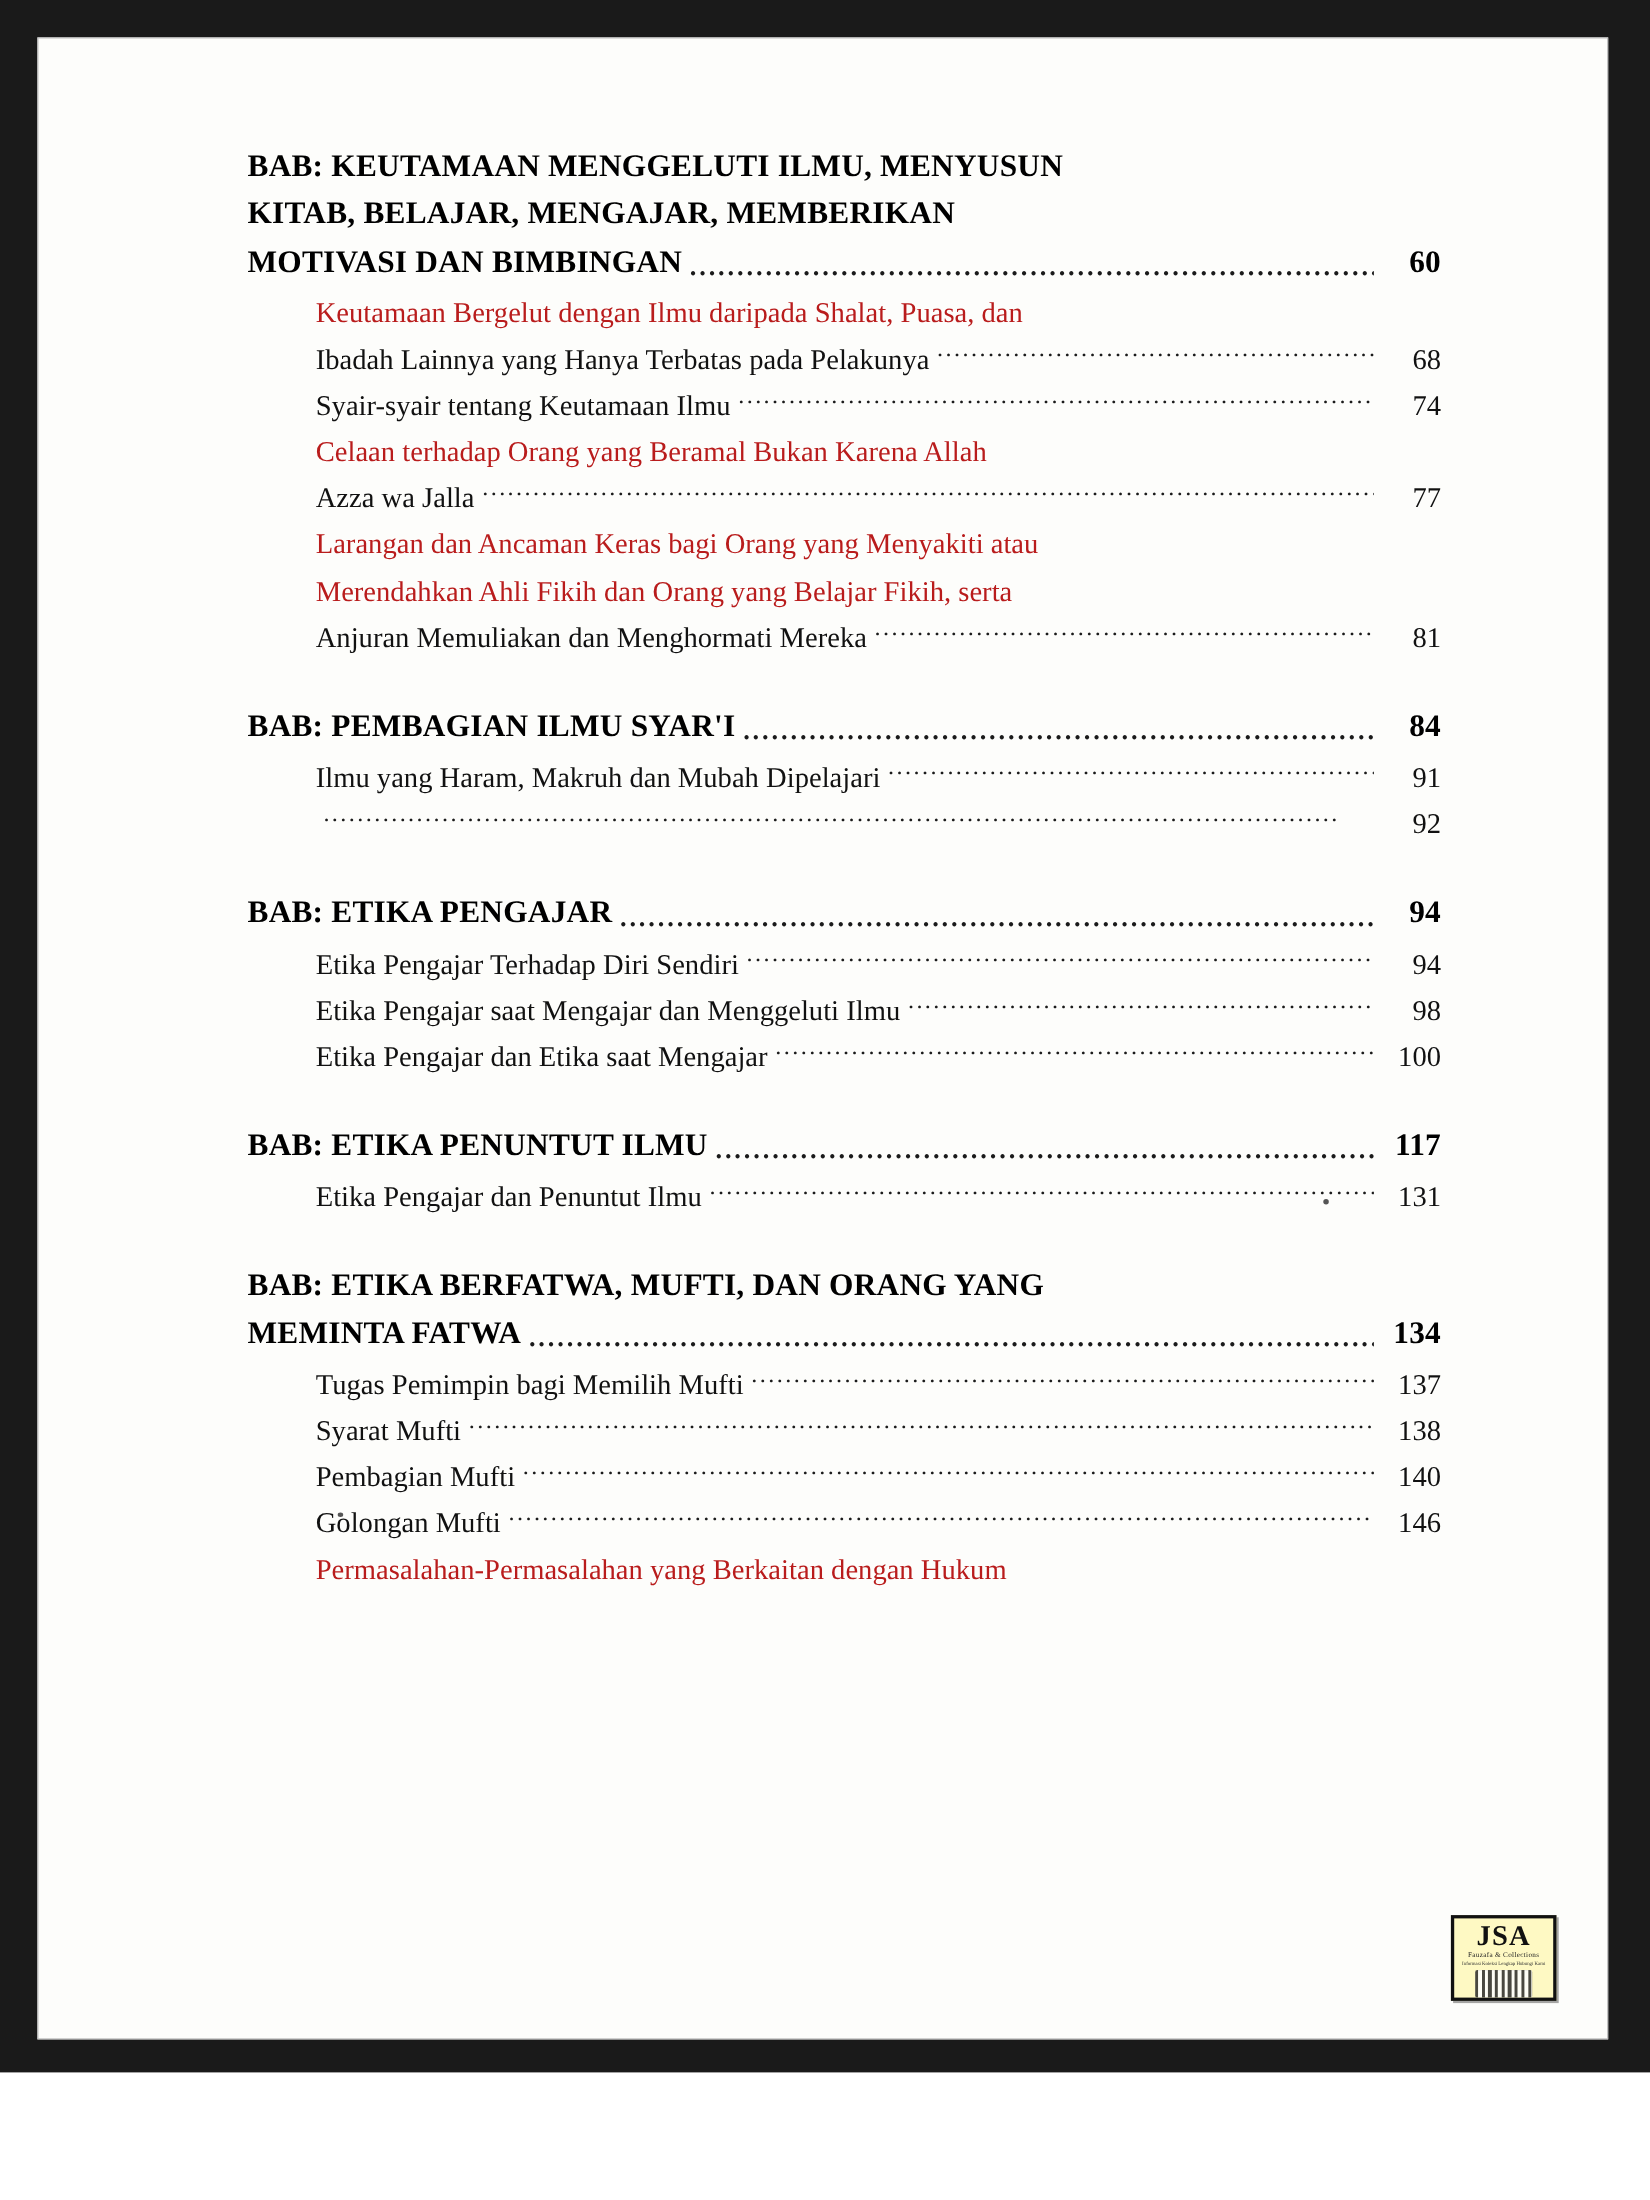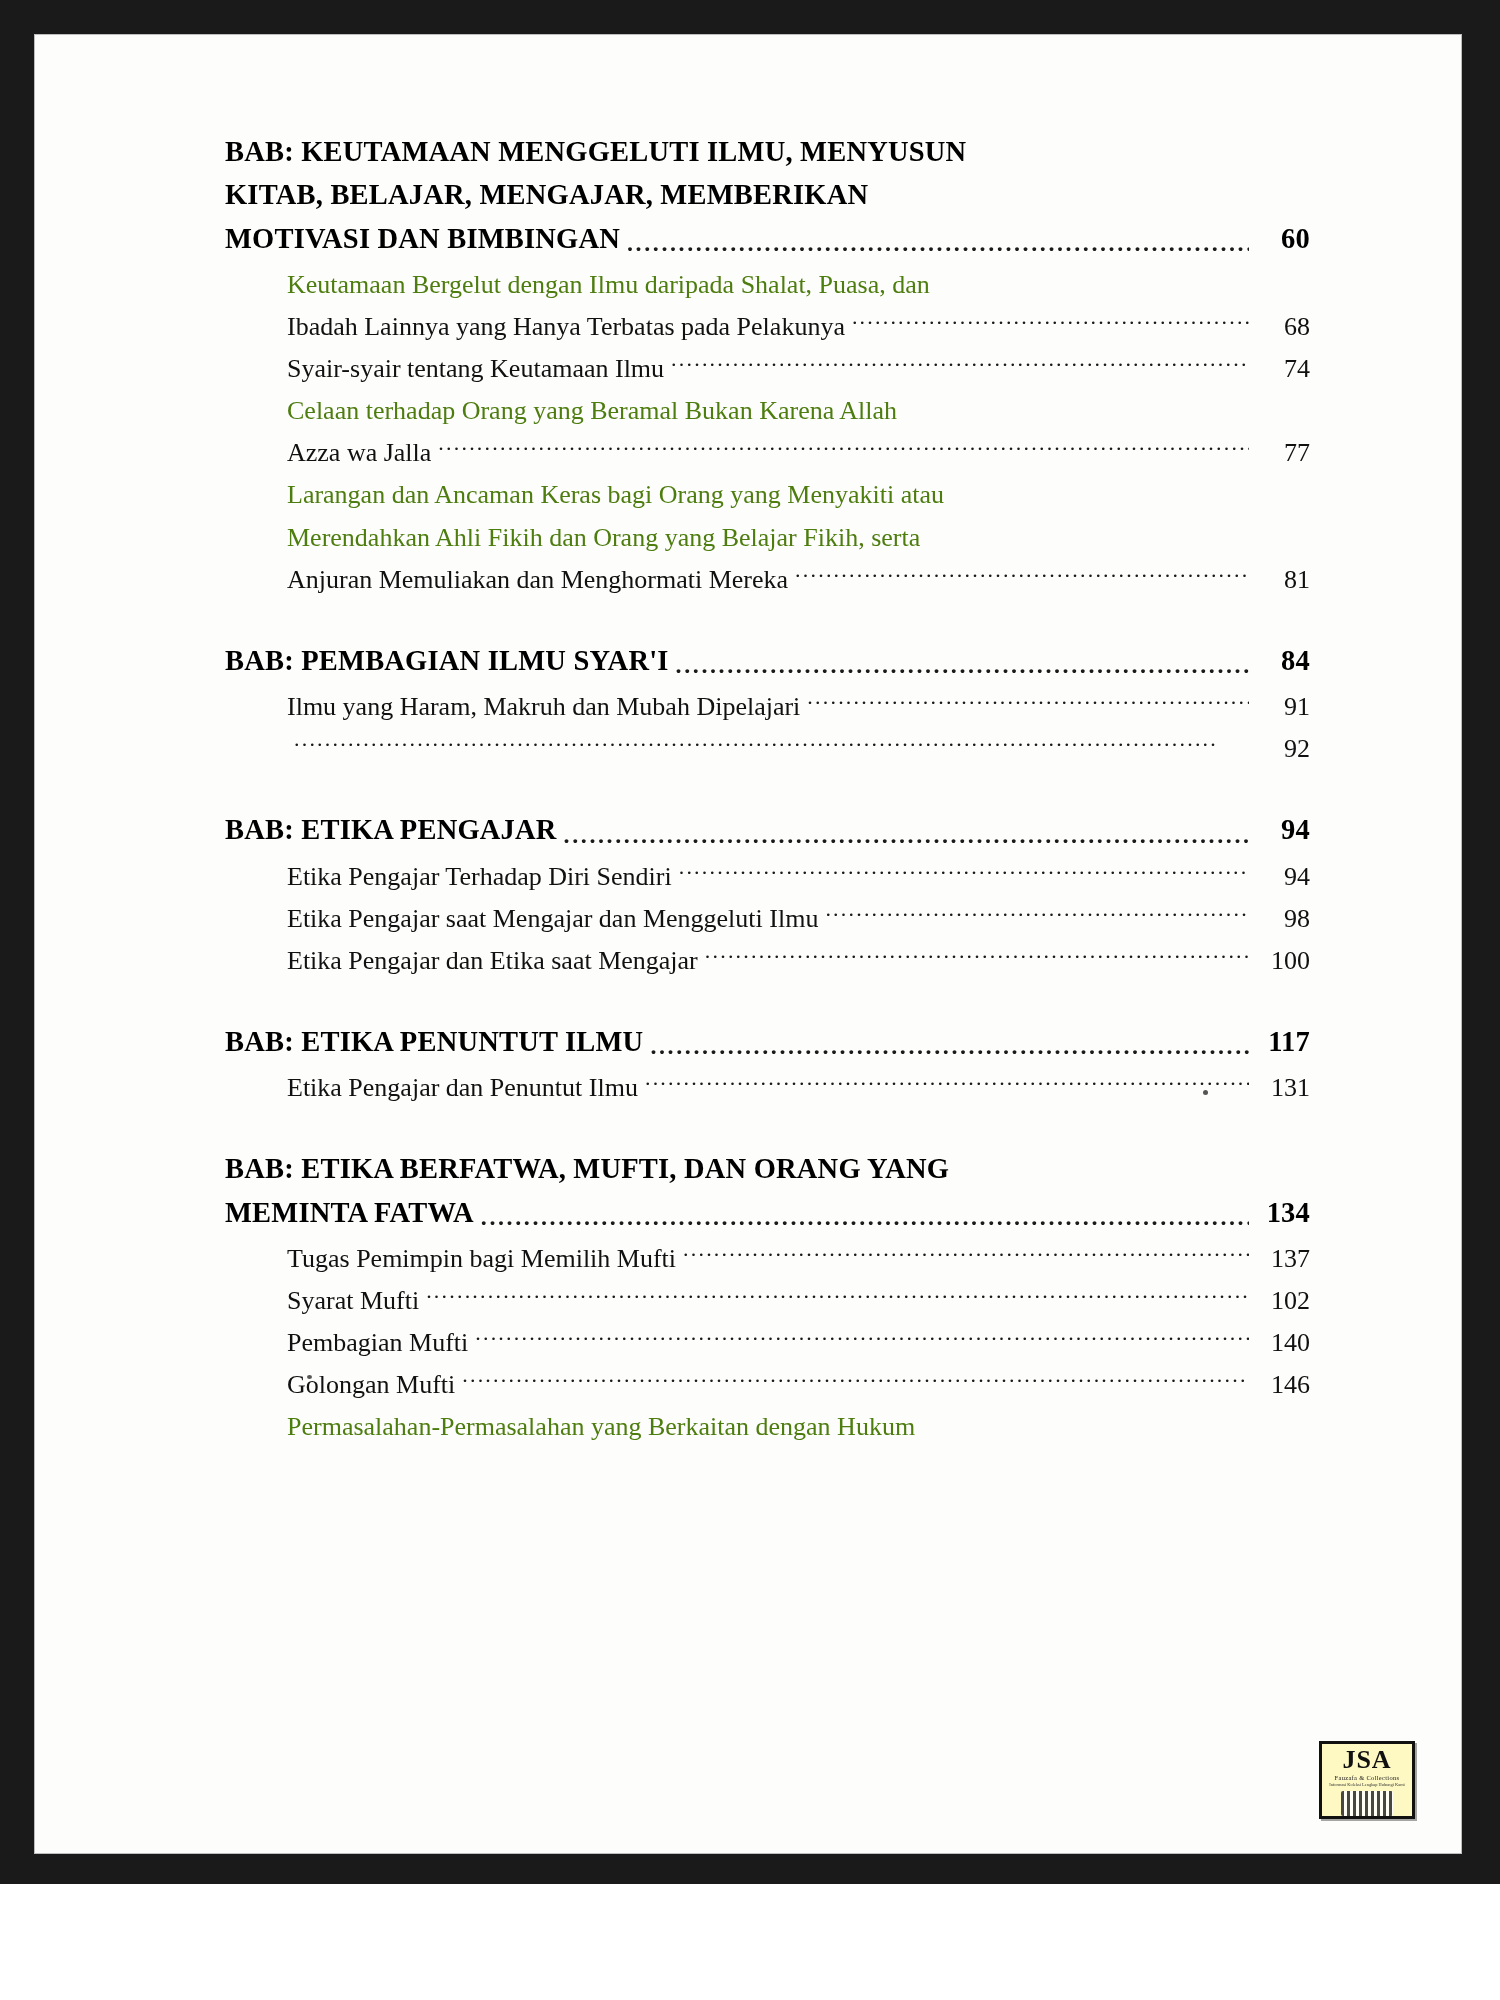--- a/index.html
+++ b/index.html
@@ -96,21 +96,21 @@
     font-variant-numeric: lining-nums;
   }
   .pg-chapter {
     font-weight: bold;
   }
   .gap-xl {
     height: 38px;
   }
   .plain-line {
     font-size: 26px;
-    color: #4d7c0f;
+    color: #b91c1c;
     line-height: 1.62;
     padding-left: 62px;
   }
 
   
   .stamp {
     position: absolute;
     right: 46px;
     bottom: 34px;
     width: 96px;
@@ -316,21 +316,21 @@
           <span class="label">Tugas Pemimpin bagi Memilih Mufti</span>
           <span class="dots">........................................................................................................................</span>
           <span class="pg">137</span>
         </div>
       </div>
 
       <div class="toc-sub">
         <div class="line">
           <span class="label">Syarat Mufti</span>
           <span class="dots">........................................................................................................................</span>
-          <span class="pg">102</span>
+          <span class="pg">138</span>
         </div>
       </div>
 
       <div class="toc-sub">
         <div class="line">
           <span class="label">Pembagian Mufti</span>
           <span class="dots">........................................................................................................................</span>
           <span class="pg">140</span>
         </div>
       </div>

